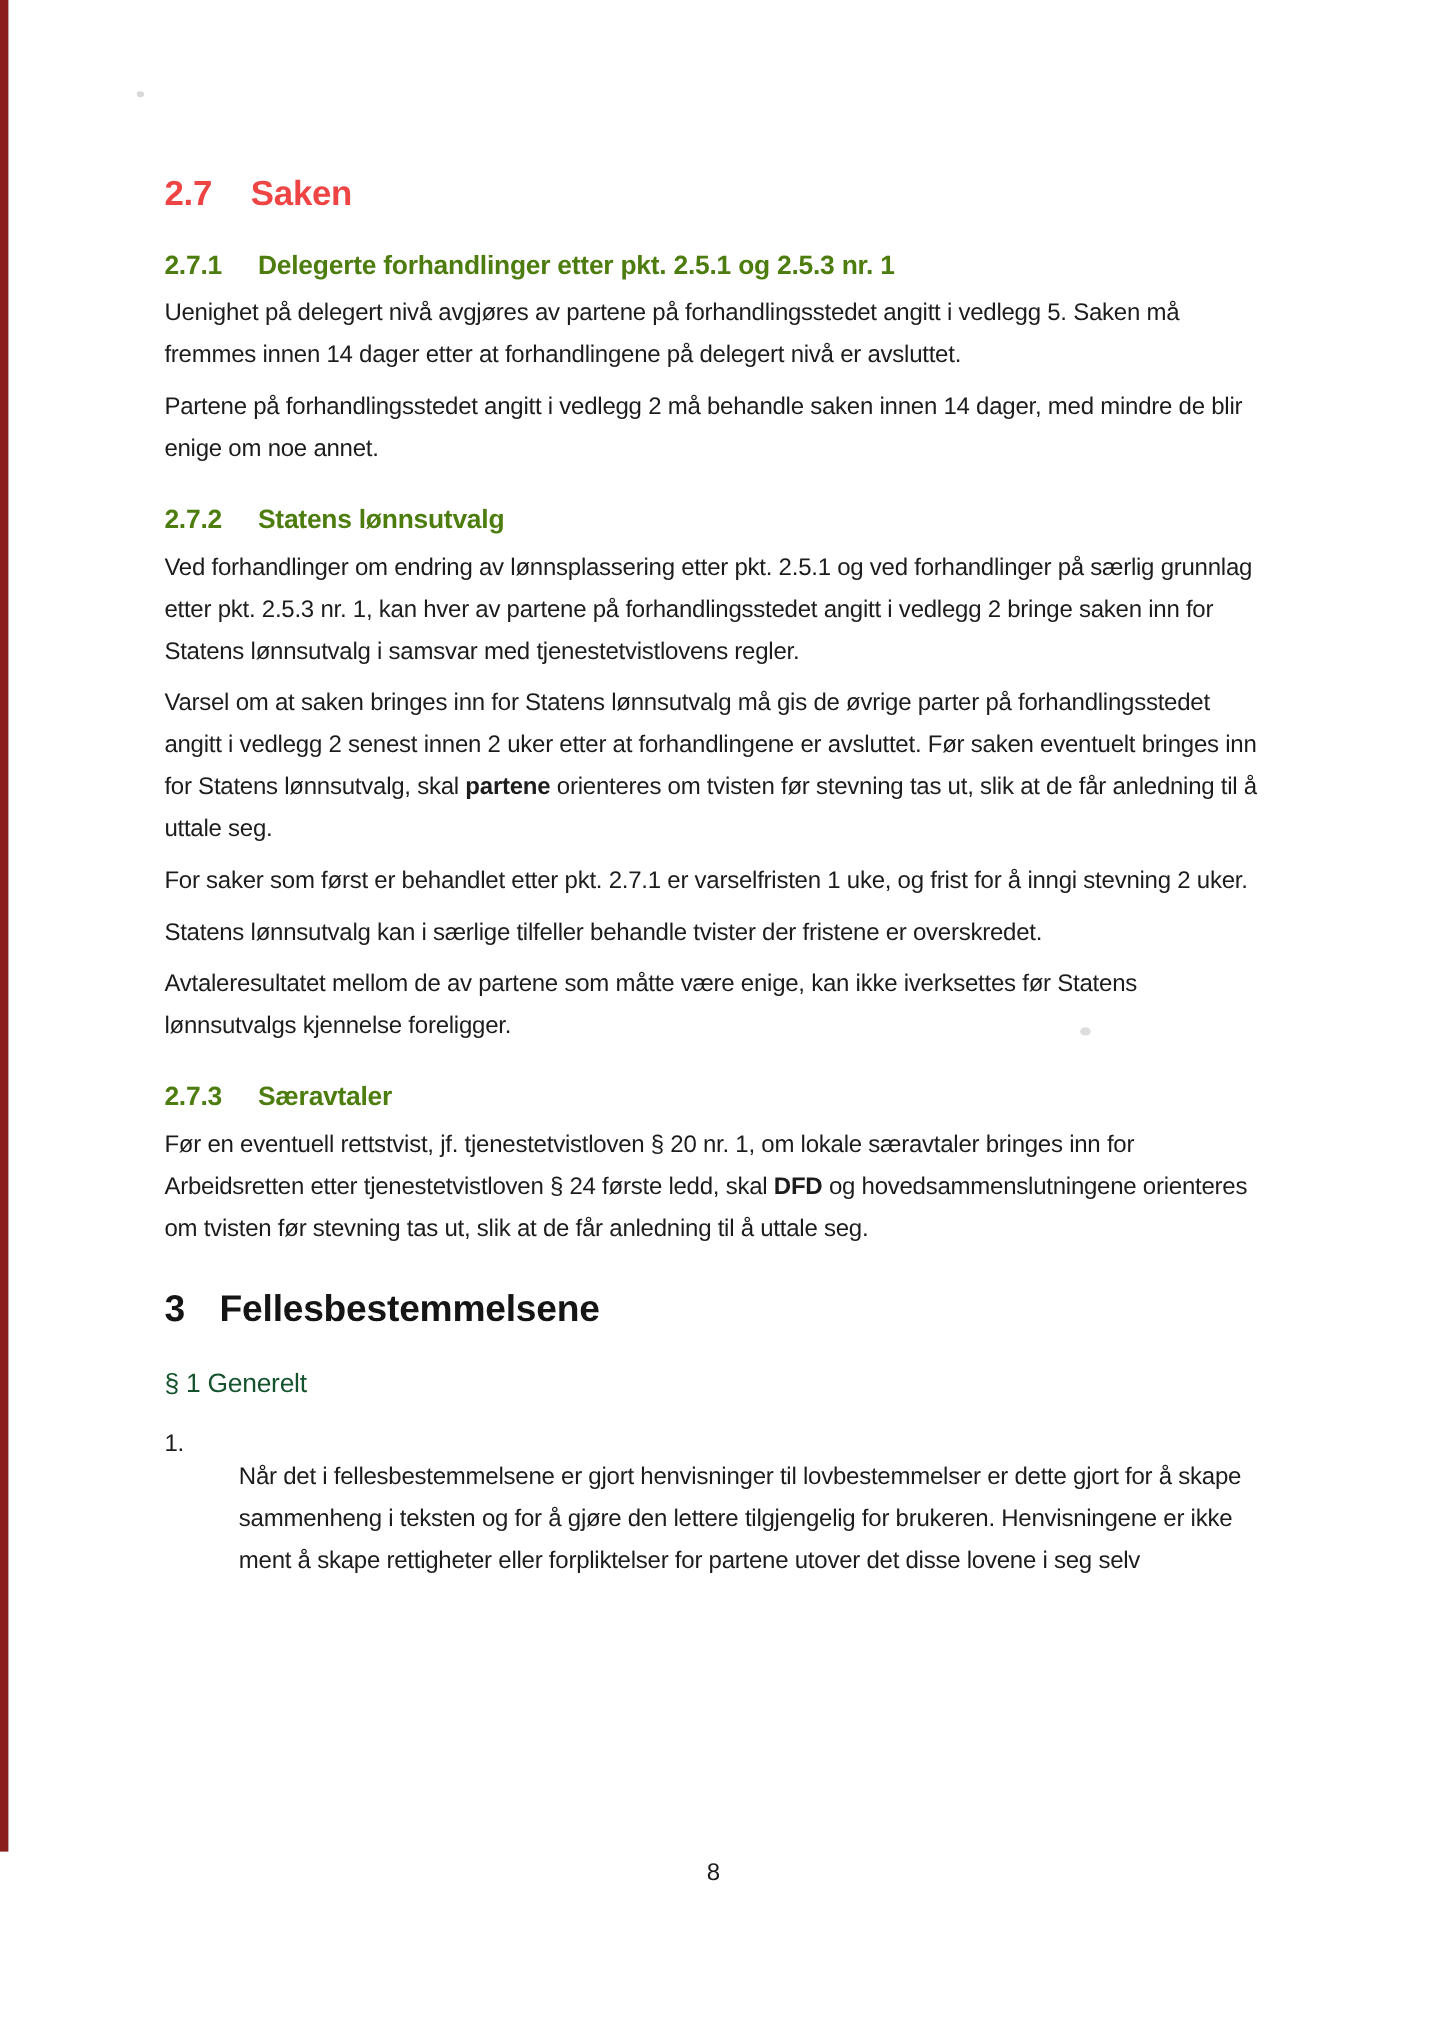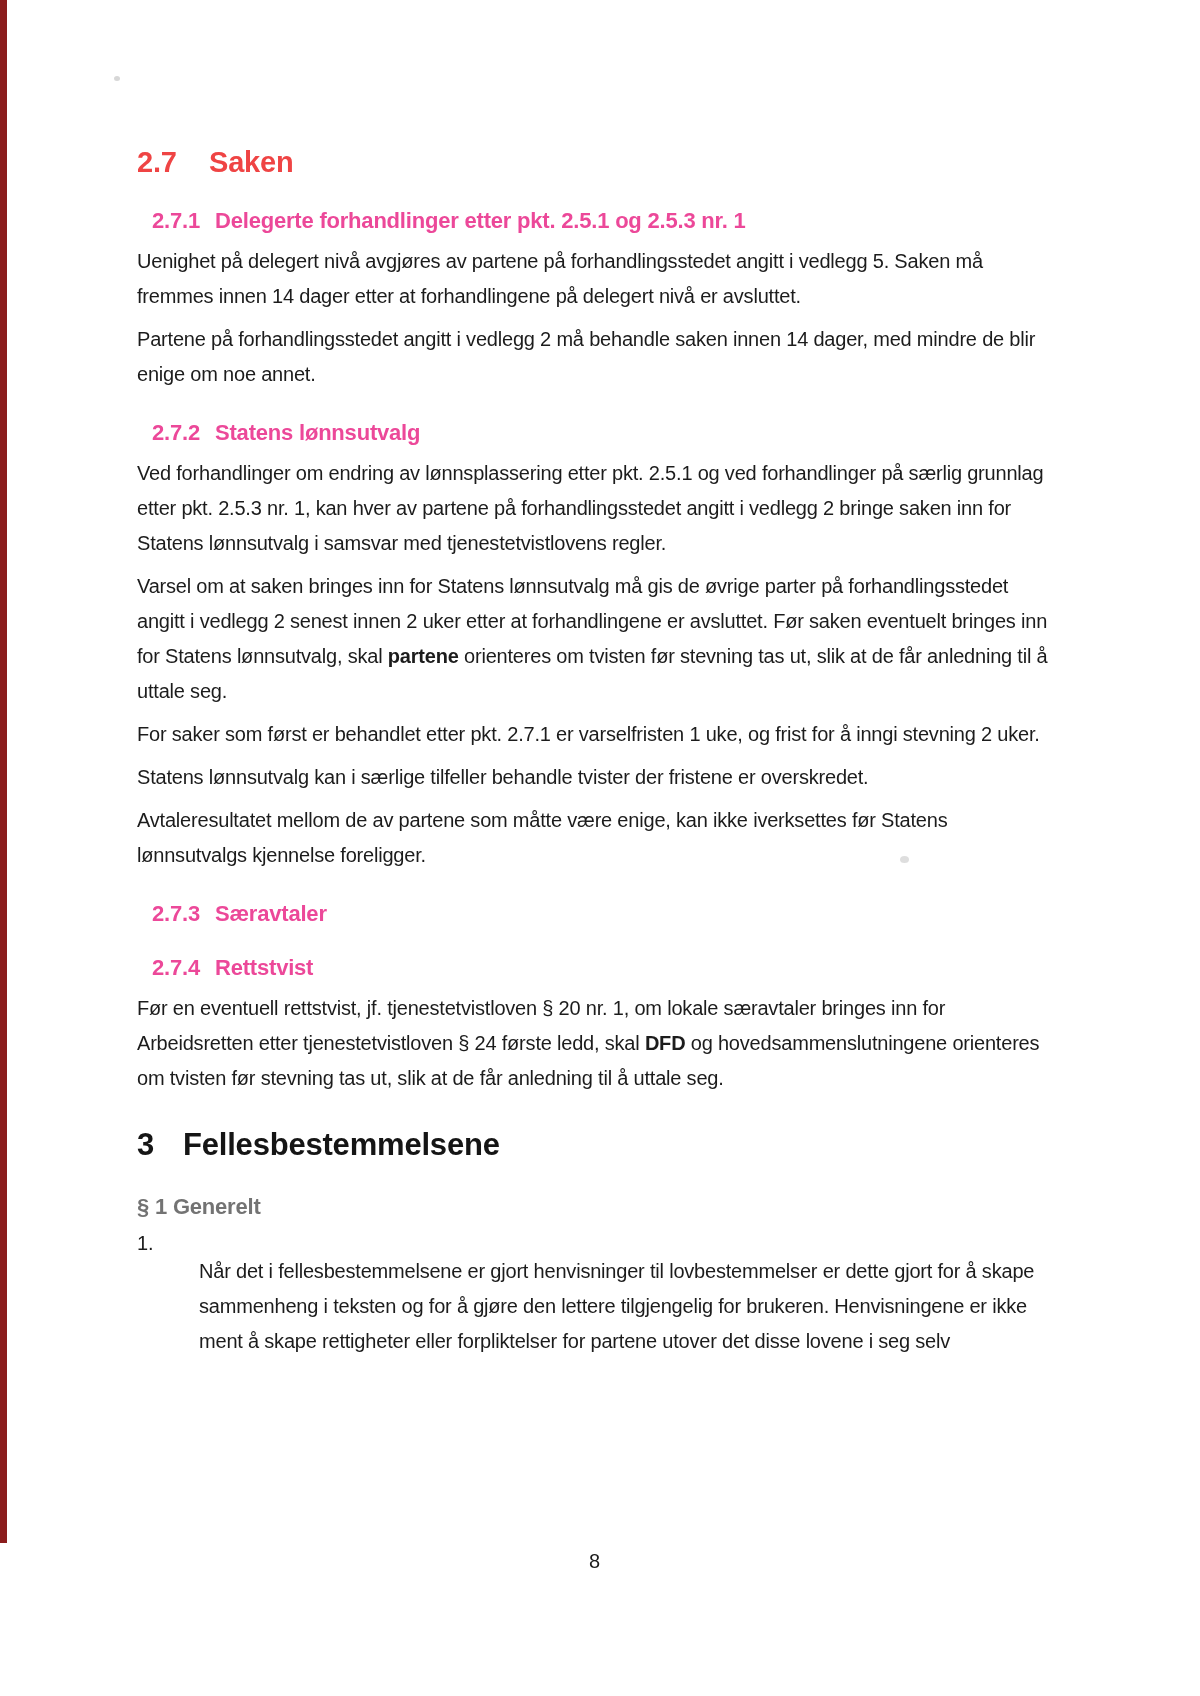--- a/index.html
+++ b/index.html
@@ -44,31 +44,30 @@
     font-weight: bold;
     color: #151515;
   }
   .h-major2 .num { width: 46px; flex: 0 0 auto; }
   .h-sub {
     display: flex;
     margin: 28px 0 10px 0;
     font-size: 22px;
     line-height: 26px;
     font-weight: bold;
-    color: #ec4899;
-    text-align: center;
+    color: #4d7c0f;
   }
   .h-sub .num { width: 78px; flex: 0 0 auto; }
   .h-sub.big-gap { }
   .h-para {
-    margin: 0 0 6px 0;
+    margin: 0 0 20px 0;
     font-size: 22px;
     line-height: 26px;
-    font-weight: bold;
-    color: #737373;
+    font-weight: normal;
+    color: #14532d;
   }
   p.body-text {
     margin: 0 0 8px 0;
     font-size: 20px;
     line-height: 35px;
   }
   p.body-text strong { font-weight: bold; }
   .list-item {
     display: flex;
     font-size: 20px;
@@ -117,24 +116,20 @@
     <p class="body-text"><span>Varsel om at saken bringes inn for Statens lønnsutvalg må gis de øvrige parter på forhandlingsstedet angitt i vedlegg 2 senest innen 2 uker etter at forhandlingene er avsluttet. Før saken eventuelt bringes inn for Statens lønnsutvalg, skal </span><strong>partene</strong><span> orienteres om tvisten før stevning tas ut, slik at de får anledning til å uttale seg.</span></p>
     <p class="body-text">For saker som først er behandlet etter pkt. 2.7.1 er varselfristen 1 uke, og frist for å inngi stevning 2 uker.</p>
     <p class="body-text">Statens lønnsutvalg kan i særlige tilfeller behandle tvister der fristene er overskredet.</p>
     <p class="body-text">Avtaleresultatet mellom de av partene som måtte være enige, kan ikke iverksettes før Statens lønnsutvalgs kjennelse foreligger.</p>
 
     <div class="h-sub">
       <span class="num">2.7.3</span>
       <span class="title">Særavtaler</span>
     </div>
 
-    <div class="h-sub">
-      <span class="num">2.7.4</span>
-      <span class="title">Rettstvist</span>
-    </div>
     <p class="body-text"><span>Før en eventuell rettstvist, jf. tjenestetvistloven § 20 nr. 1, om lokale særavtaler bringes inn for Arbeidsretten etter tjenestetvistloven § 24 første ledd, skal </span><strong>DFD</strong><span> og hovedsammenslutningene orienteres om tvisten før stevning tas ut, slik at de får anledning til å uttale seg.</span></p>
 
     <div class="h-major2">
       <span class="num">3</span>
       <span class="title">Fellesbestemmelsene</span>
     </div>
 
     <div class="h-para">§ 1 Generelt</div>
 
     <div class="list-item">

